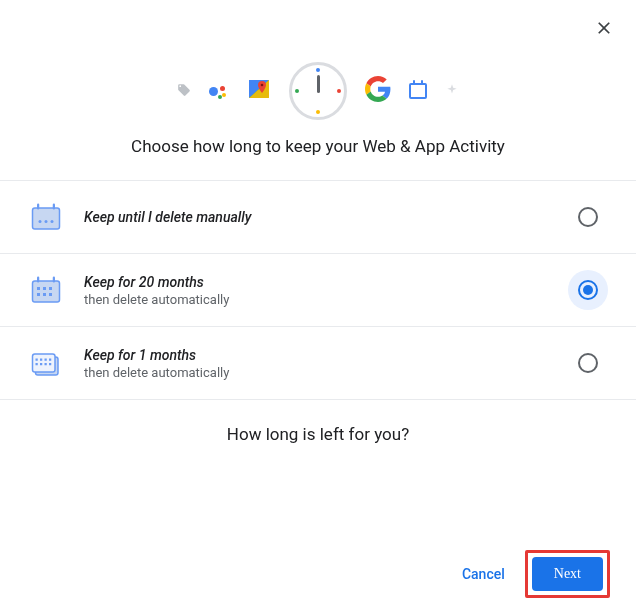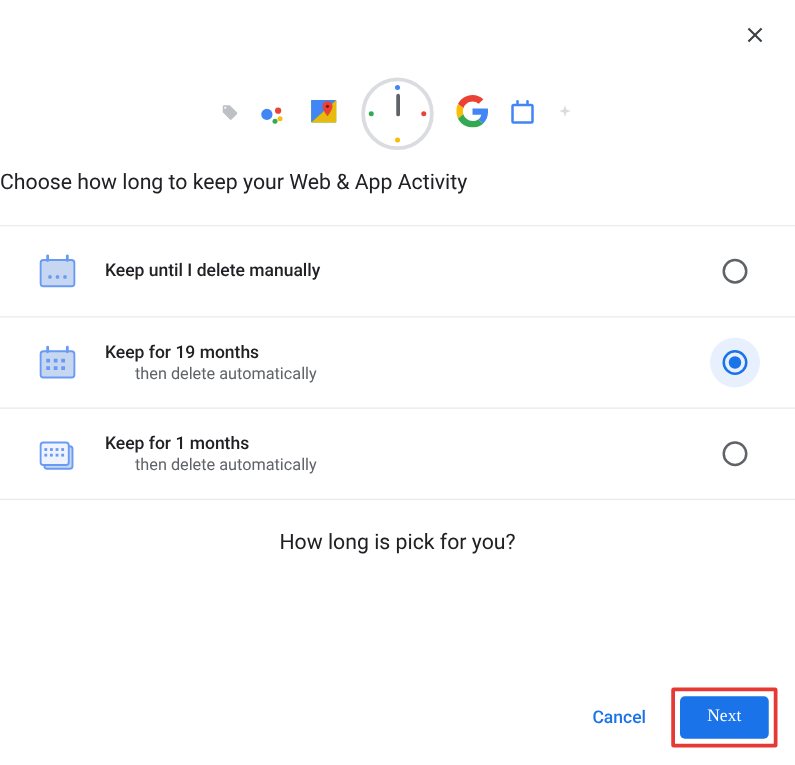--- a/index.html
+++ b/index.html
@@ -54,20 +54,21 @@
   .big-clock .rim::after,
   .big-clock .dot3,
   .big-clock .dot4{
     content:"";position:absolute;width:4px;height:4px;border-radius:50%;
   }
   .big-clock .rim::before{top:3px;left:50%;margin-left:-2px;background:#4285f4}
   .big-clock .rim::after{right:3px;top:50%;margin-top:-2px;background:#ea4335}
   .big-clock .dot3{bottom:3px;left:50%;margin-left:-2px;background:#fbbc05}
   .big-clock .dot4{left:3px;top:50%;margin-top:-2px;background:#34a853}
   .title{
+    text-align:center;
     font-size:17px;
     font-weight:400;
     margin:6px 0 24px;
   }
   .options{
     border-top:1px solid var(--border);
   }
   .opt{
     display:flex;
     align-items:center;
@@ -79,26 +80,26 @@
   .opt .icon-slot{
     width:36px;height:36px;
     flex:none;
     display:flex;align-items:center;justify-content:center;
   }
   .opt .txt{flex:1}
   .opt .label{
     font-size:14px;
     font-weight:500;
     color:var(--text);
+    font-style:italic;
   }
   .opt .sub{
     font-size:13px;
     color:var(--muted);
     margin-top:2px;
-    margin-left:24px;
   }
   .radio{
     width:20px;height:20px;border-radius:50%;
     border:2px solid var(--radio-grey);
     position:relative;
     flex:none;
   }
   .radio.checked{
     border-color:var(--blue);
   }
@@ -123,21 +124,21 @@
     margin:0 0 12px;
   }
   .explain p{
     font-size:13px;
     line-height:1.5;
     color:var(--muted);
     margin:0;
   }
   .actions{
     position:absolute;
-    bottom:14px;right:14px;
+    bottom:14px;right:26px;
     display:flex;
     align-items:center;
     gap:8px;
   }
   .cancel{
     background:none;border:none;
     color:var(--blue);
     font-size:14px;
     font-weight:500;
     padding:9px 12px;
@@ -260,21 +261,21 @@
             <rect x="12" y="20" width="4" height="4"></rect>
             <rect x="20" y="20" width="4" height="4"></rect>
             <rect x="28" y="20" width="4" height="4"></rect>
             <rect x="12" y="28" width="4" height="4"></rect>
             <rect x="20" y="28" width="4" height="4"></rect>
             <rect x="28" y="28" width="4" height="4"></rect>
           </g>
         </svg>
     </span>
     <div class="txt">
-      <div class="label">Keep for 19 months</div>
+      <div class="label">Keep for 20 months</div>
       <div class="sub">then delete automatically</div>
     </div>
     <span class="radio-wrap sel">
         <span class="radio checked"></span>
       </span>
   </div>
 
   <div class="opt">
     <span class="icon-slot">
       <svg width="36" height="36" viewBox="0 0 48 48">
@@ -297,21 +298,21 @@
       <div class="sub">then delete automatically</div>
     </div>
     <span class="radio-wrap">
         <span class="radio"></span>
       </span>
   </div>
 
 </div>
 
 <div class="explain">
-  <h3>How long is pick for you?</h3>
+  <h3>How long is left for you?</h3>
 </div>
 
 <div class="actions">
   <button class="cancel">Cancel</button>
   <span class="next-box">
     <button class="next">Next</button>
   </span>
 </div>
 
 </body></html>

